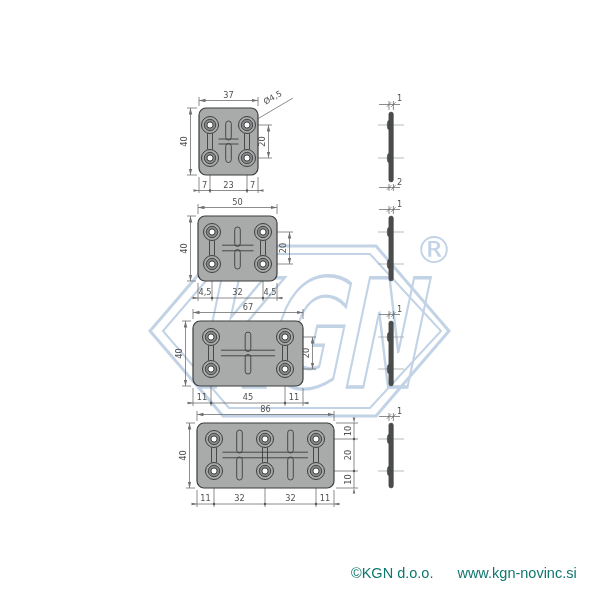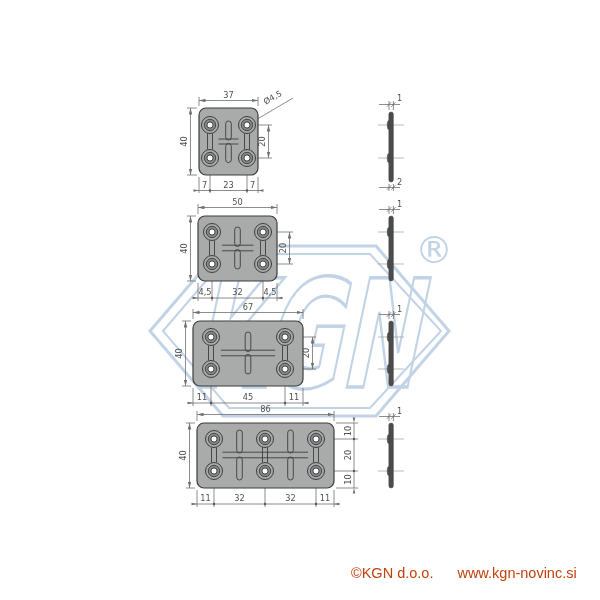--- a/index.html
+++ b/index.html
@@ -15,21 +15,21 @@
   .groove{stroke:#3c3d3d;stroke-width:0.9;fill:none;}
   .boss{fill:#a9abaa;stroke:#3c3d3d;stroke-width:1;}
   .bore{fill:#87898c;stroke:#3c3d3d;stroke-width:0.9;}
   .hole{fill:#fcfcfc;stroke:#3c3d3d;stroke-width:1;}
   .side{fill:#4b4d4d;stroke:#3c3d3d;stroke-width:0.4;}
   .mark{fill:#555656;}
   .arr{fill:#6f7070;}
   .wm{stroke:#c2d3e6;fill:none;}
   .footer{
     position:absolute;left:351px;top:565px;white-space:nowrap;
-    font-family:"Liberation Sans",sans-serif;font-size:14.5px;color:#c2410c;
+    font-family:"Liberation Sans",sans-serif;font-size:14.5px;color:#0f766e;
   }
   .footer .gap{display:inline-block;width:24px;}
 </style>
 </head>
 <body>
 
 <svg class="stage" viewBox="0 0 600 600">
   <g>
     <path class="wm" stroke-width="3" d="M150,331 L223,246 L376,246 L449,331 L376,416 L223,416 Z"></path>
     <path class="wm" stroke-width="2" d="M163,331 L229,254 L370,254 L441,331 L370,408 L229,408 Z"></path>

